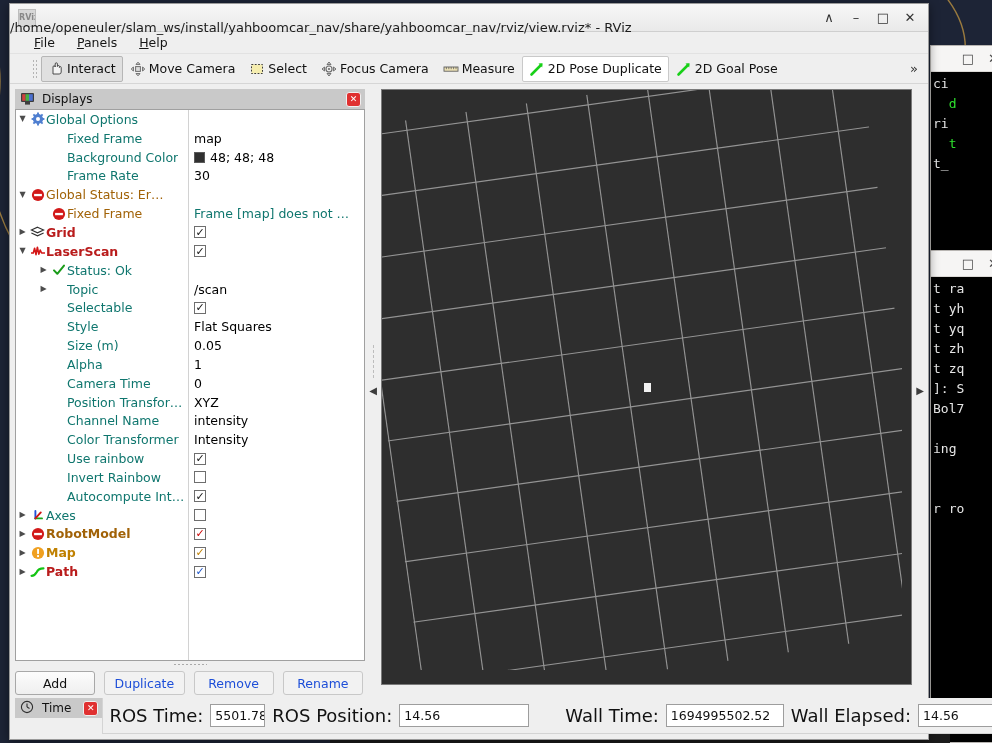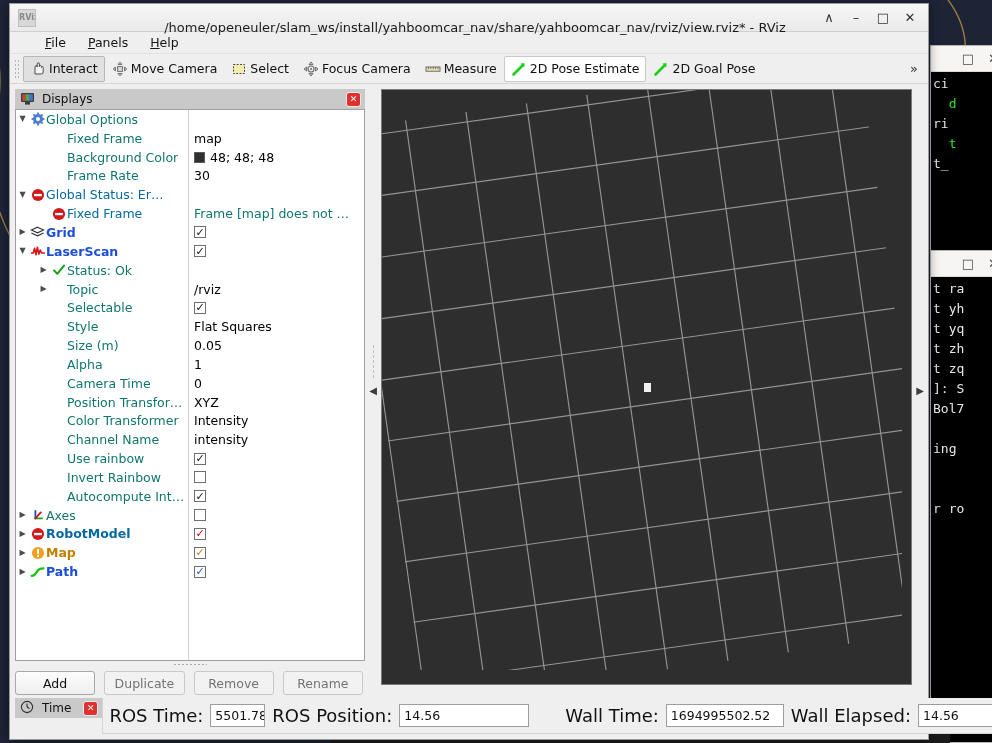--- a/index.html
+++ b/index.html
@@ -72,51 +72,51 @@
     display: flex; align-items: center;
     position: relative;
   }
   #app-icon {
     width: 18px; height: 18px; margin-left: 8px;
     background: #d8d8d8; border: 1px solid #bdbdbd;
     font-size: 8px; color: #888; text-align: center; line-height: 16px;
     font-weight: bold; overflow: hidden;
   }
   #win-title {
-    position: absolute; left: 12px; right: 0; text-align: center;
+    position: absolute; left: 0; right: 0; 
     font-size: 13px; color: #1b1b1b;
     pointer-events: none;
     margin-top: 20px;
   }
   #win-buttons {
     margin-left: auto; display: flex; align-items: center;
     gap: 13px; padding-right: 11px; z-index: 2;
   }
   .win-btn {
     font-size: 13px; color: #333; line-height: 1;
     width: 14px; text-align: center; cursor: default;
   }
 
   
   #menubar {
     height: 22px; flex: 0 0 22px;
     background: #efefef;
     display: flex; align-items: center;
-    padding-left: 35px; gap: 22px;
+    padding-left: 24px; gap: 22px;
     border-bottom: 1px solid #e2e2e2;
   }
   .menu-item { font-size: 12.5px; color: #151515; }
   .menu-item u { text-decoration: underline; }
 
   
   #toolbar {
     height: 30px; flex: 0 0 30px;
     background: #efefef;
     display: flex; align-items: center;
-    padding-left: 4px;
+    padding-left: 22px;
     border-bottom: 1px solid #d6d6d6;
     position: relative;
   }
   #tb-grip {
     width: 6px; height: 20px; margin-right: 3px;
     background-image: radial-gradient(#b4b4b4 1px, transparent 1px);
     background-size: 3px 4px;
   }
   .tool {
     display: flex; align-items: center; gap: 3px;
@@ -196,22 +196,22 @@
     overflow: hidden; white-space: nowrap;
   }
   .arrow {
     width: 13px; flex: 0 0 13px; text-align: center;
     font-size: 8px; color: #4c4c4c; line-height: 1;
   }
   .arrow.none { color: transparent; }
   .ico { width: 17px; flex: 0 0 17px; display: flex; align-items: center; justify-content: center; }
   .lbl { overflow: hidden; text-overflow: ellipsis; }
   .lbl.bold { font-weight: bold; }
-  .c-blue  { color: #1d4ed8; }
-  .c-red   { color: #0369a1; }
+  .c-blue  { color: #b91c1c; }
+  .c-red   { color: #a16207; }
   .c-orange{ color: #c08000; }
   .c-black { color: #0f766e; }
 
   
   .cbx {
     width: 12px; height: 12px;
     border: 1px solid #6e6e6e; background: #fff;
     display: flex; align-items: center; justify-content: center;
     font-size: 11px; line-height: 1; font-weight: bold;
   }
@@ -233,21 +233,21 @@
     flex: 0 0 30px; display: flex; align-items: center;
     gap: 9px; padding: 0 2px 0 0;
   }
   .pbtn {
     flex: 1 1 0; height: 24px;
     background: linear-gradient(#fcfcfc,#efefef);
     border: 1px solid #a8a8a8; border-radius: 3px;
     font-size: 12.5px; color: #111;
     display: flex; align-items: center; justify-content: center;
   }
-  .pbtn.disabled { color: #737373; border-color: #c8c8c8; background: #f2f2f2; }
+  .pbtn.disabled { color: #1d4ed8; border-color: #c8c8c8; background: #f2f2f2; }
 
   
   .splitter {
     width: 16px; flex: 0 0 16px;
     display: flex; align-items: center; justify-content: center;
     position: relative;
   }
   .splitter .dots {
     position: absolute; top: 50%; transform: translateY(-50%);
     margin-top: -30px; width: 3px; height: 34px;
@@ -456,21 +456,21 @@
       <span>Measure</span>
     </div>
 
     <div class="tool hover">
       <span class="ti">
         <svg width="16" height="16" viewBox="0 0 16 16">
           <path d="M2.5 13.5 L12 4" stroke="#18d018" stroke-width="2.6" stroke-linecap="round"></path>
           <path d="M9.5 2.6 L13.6 2.3 L13.2 6.5 Z" fill="#18d018"></path>
         </svg>
       </span>
-      <span>2D Pose Estimate</span>
+      <span>2D Pose Duplicate</span>
     </div>
 
     <div class="tool">
       <span class="ti">
         <svg width="16" height="16" viewBox="0 0 16 16">
           <path d="M2.5 13.5 L12 4" stroke="#18d018" stroke-width="2.6" stroke-linecap="round"></path>
           <path d="M9.5 2.6 L13.6 2.3 L13.2 6.5 Z" fill="#18d018"></path>
         </svg>
       </span>
       <span>2D Goal Pose</span>
@@ -635,21 +635,21 @@
                 <div class="tval"></div>
               </div>
               <div class="trow">
                 <div class="tname">
                   <span style="width: 21px; flex: 0 0 auto;"></span>
                   <span class="arrow">▶</span>
                   <span class="ico"></span>
                   <span class="lbl c-black">Topic</span>
                 </div>
                 <div class="tval">
-                  <span class="lbl">/rviz</span>
+                  <span class="lbl">/scan</span>
                 </div>
               </div>
               <div class="trow">
                 <div class="tname">
                   <span style="width: 21px; flex: 0 0 auto;"></span>
                   <span class="arrow none"></span>
                   <span class="ico"></span>
                   <span class="lbl c-black">Selectable</span>
                 </div>
                 <div class="tval">
@@ -709,35 +709,35 @@
                 </div>
                 <div class="tval">
                   <span class="lbl">XYZ</span>
                 </div>
               </div>
               <div class="trow">
                 <div class="tname">
                   <span style="width: 21px; flex: 0 0 auto;"></span>
                   <span class="arrow none"></span>
                   <span class="ico"></span>
+                  <span class="lbl c-black">Channel Name</span>
+                </div>
+                <div class="tval">
+                  <span class="lbl">intensity</span>
+                </div>
+              </div>
+              <div class="trow">
+                <div class="tname">
+                  <span style="width: 21px; flex: 0 0 auto;"></span>
+                  <span class="arrow none"></span>
+                  <span class="ico"></span>
                   <span class="lbl c-black">Color Transformer</span>
                 </div>
                 <div class="tval">
                   <span class="lbl">Intensity</span>
-                </div>
-              </div>
-              <div class="trow">
-                <div class="tname">
-                  <span style="width: 21px; flex: 0 0 auto;"></span>
-                  <span class="arrow none"></span>
-                  <span class="ico"></span>
-                  <span class="lbl c-black">Channel Name</span>
-                </div>
-                <div class="tval">
-                  <span class="lbl">intensity</span>
                 </div>
               </div>
               <div class="trow">
                 <div class="tname">
                   <span style="width: 21px; flex: 0 0 auto;"></span>
                   <span class="arrow none"></span>
                   <span class="ico"></span>
                   <span class="lbl c-black">Use rainbow</span>
                 </div>
                 <div class="tval">

